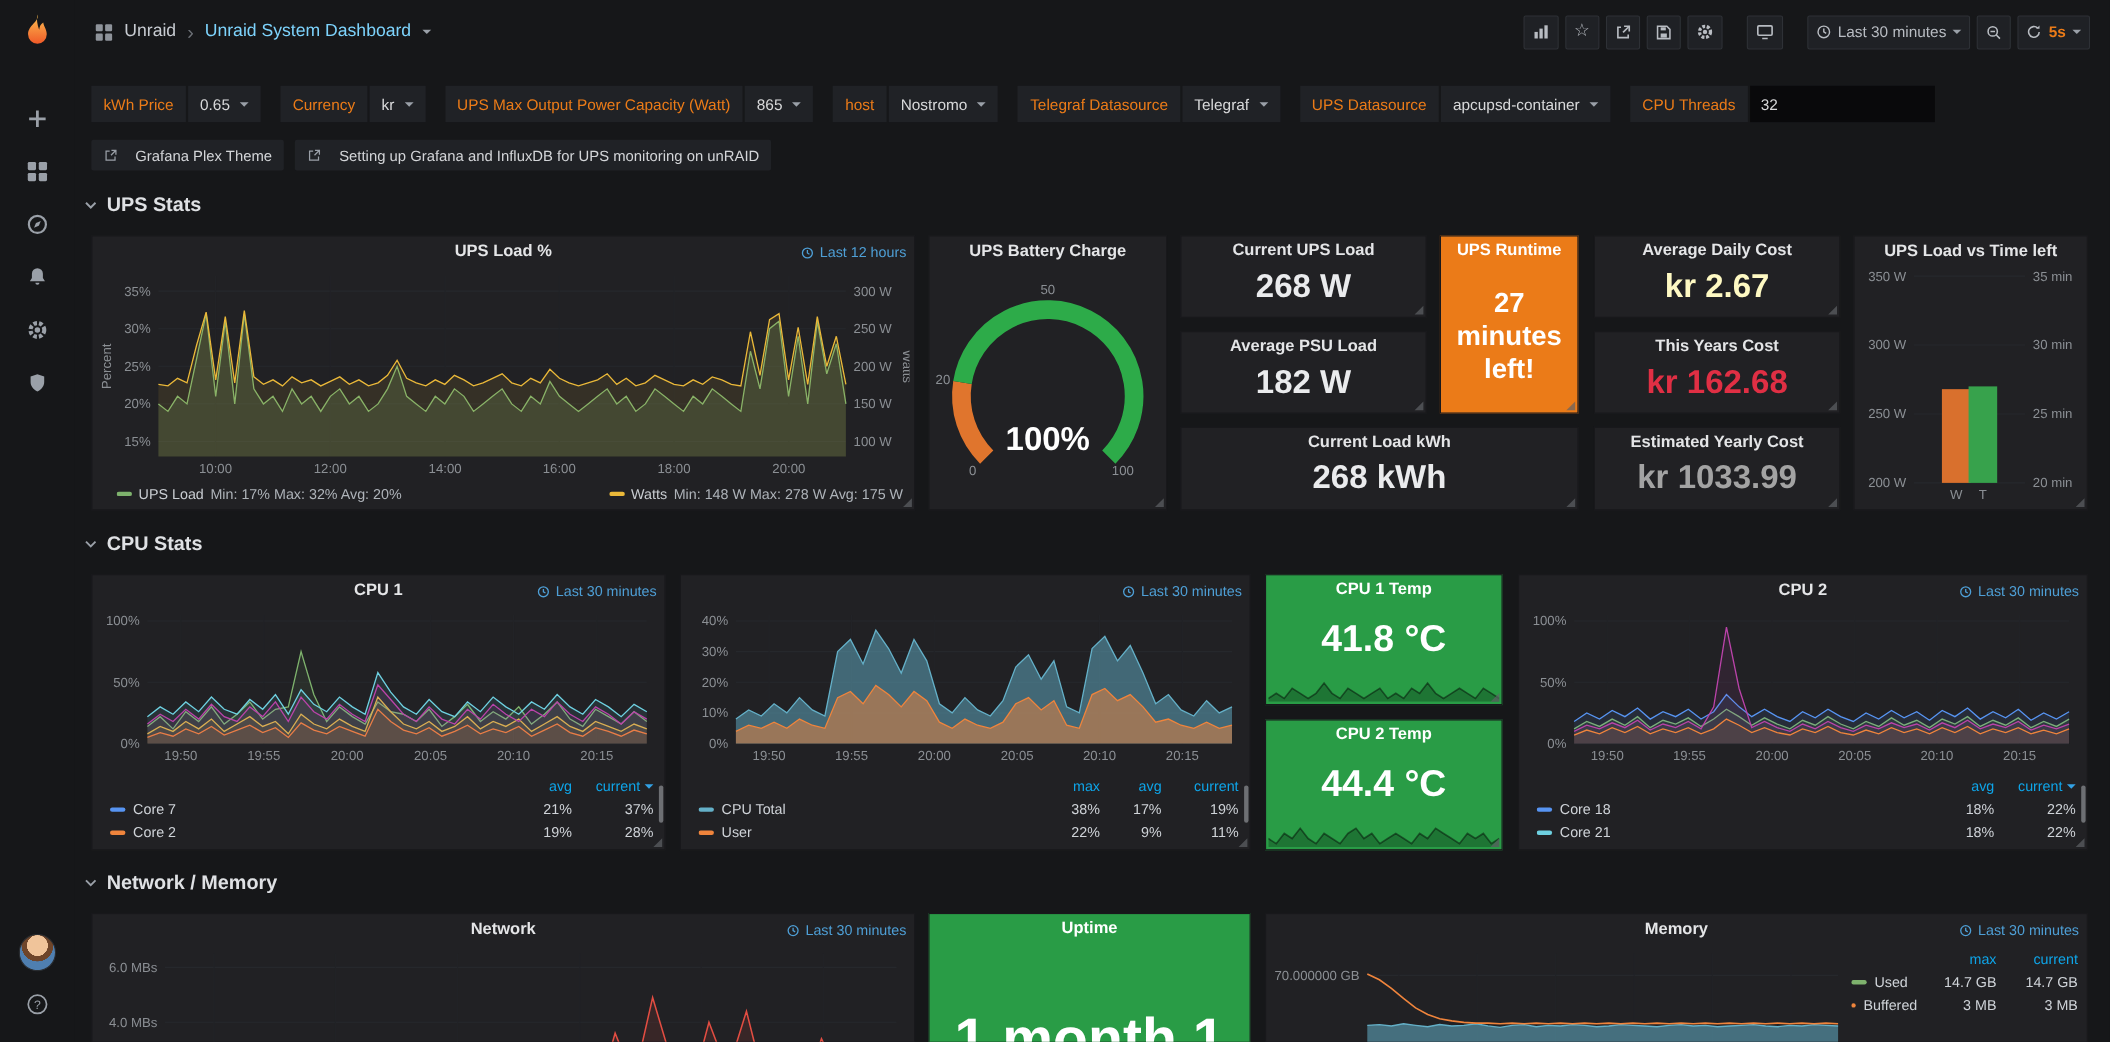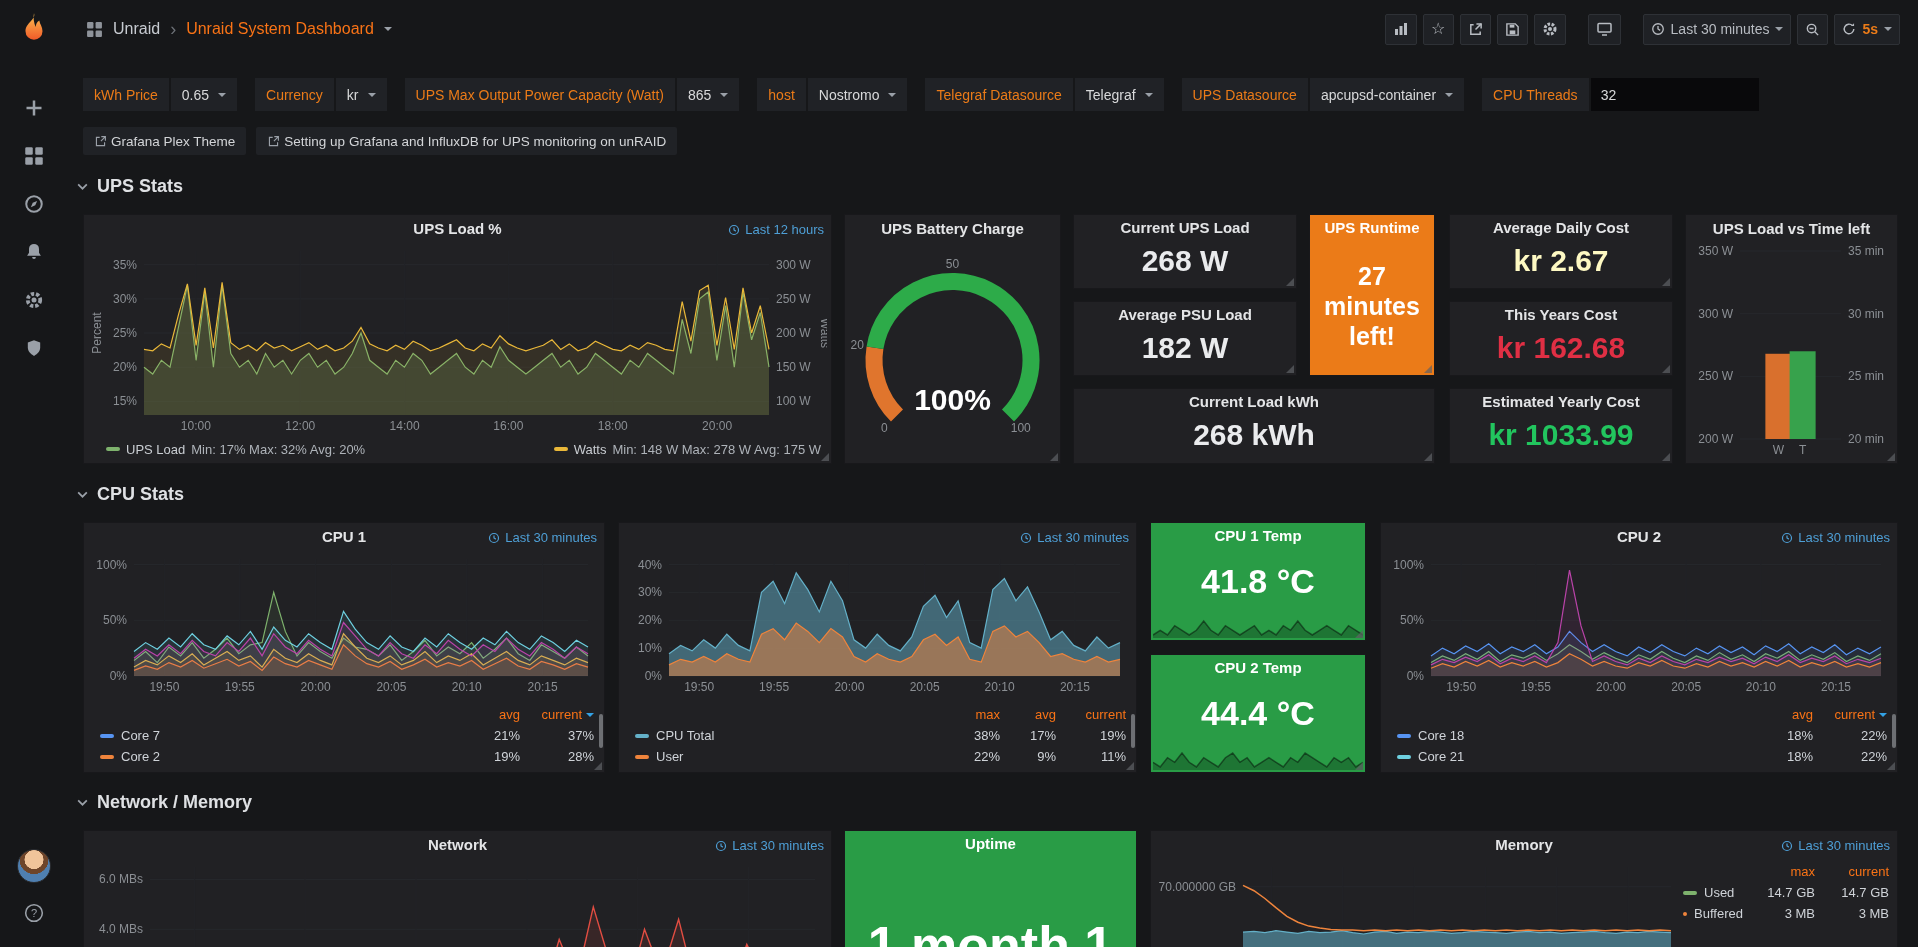--- a/index.html
+++ b/index.html
@@ -13,37 +13,37 @@
 .side-bottom{position:absolute;bottom:10px;left:0;width:68px}
 .avatar{width:32px;height:32px;border-radius:50%;margin:0 auto;cursor:pointer;
   background:radial-gradient(circle at 50% 30%,#f0c49a 0 34%,#6e452a 35% 52%,#4f7fb0 53% 100%);
   border:1px solid #2a2d31}
 
 .navbar{position:absolute;left:68px;right:0;top:0;height:58px;display:flex;align-items:center;padding:0 18px;box-sizing:border-box}
 .crumb{display:flex;align-items:center;gap:10px;font-size:16px}
 .crumb .ic{color:#8e939a}
 .crumb-folder{color:#c7cbd1;cursor:pointer}
 .crumb-sep{color:#6c7076;font-size:18px}
-.crumb-title{color:#f97316;cursor:pointer}
+.crumb-title{color:#7dd3fc;cursor:pointer}
 .nav-actions{margin-left:auto;display:flex;align-items:center;gap:6px}
 .nav-btn{height:31px;min-width:31px;padding:0 7px;display:flex;align-items:center;justify-content:center;gap:6px;
   background:#1f2125;border:1px solid #2e3136;border-radius:2px;color:#b8bcc2;cursor:pointer;font-size:14px;box-sizing:border-box}
 .nav-gap{width:10px}
 .dd-caret{width:0;height:0;border-left:4px solid transparent;border-right:4px solid transparent;border-top:4px solid #9aa0a8}
 .refresh-int{color:#eb7b18;font-weight:bold}
 .star-glyph{font-size:16px;line-height:1}
 
 .submenu{position:absolute;left:83px;top:78px;display:flex;gap:18px;}
 .var{display:flex;gap:2px;align-items:center}
 .var-label{height:33px;display:flex;align-items:center;padding:0 11px;background:#202226;color:#eb7b18;font-size:14px;white-space:nowrap}
 .var-value{height:33px;display:flex;align-items:center;gap:9px;padding:0 11px;background:#202226;color:#d8d9da;font-size:14px;cursor:pointer;white-space:nowrap}
 .var-input{height:33px;width:168px;background:#09090b;border:none;color:#d8d9da;font-size:14px;padding:0 10px;font-family:"Liberation Sans",sans-serif;box-sizing:border-box}
 
 .links{position:absolute;left:83px;top:127px;display:flex;gap:10px}
-.link-chip{height:28px;display:flex;align-items:center;gap:4px;background:#202226;padding:0 11px;border-radius:2px;
+.link-chip{height:28px;display:flex;align-items:center;gap:16px;background:#202226;padding:0 11px;border-radius:2px;
   font-size:13.5px;color:#d3d5d8;cursor:pointer;text-decoration:none}
 .link-chip .ic{color:#9aa0a8}
 
 .sec{position:absolute;left:76px;display:flex;align-items:center;gap:8px;font-size:18px;font-weight:bold;color:#dfe1e4;cursor:pointer}
 .sec .ic{color:#9aa0a8}
 
 .panel{position:absolute;background:#212124;border:1px solid #18181b;box-sizing:border-box}
 .ptitle{height:28px;line-height:28px;text-align:center;font-weight:bold;font-size:15px;color:#e4e5e7;cursor:pointer;white-space:nowrap;overflow:hidden}
 .stat .ptitle{height:24px;line-height:26px}
 .tinfo{position:absolute;top:7px;right:7px;display:flex;align-items:center;gap:5px;font-size:13px;color:#4e9fd6;cursor:pointer}
@@ -66,21 +66,21 @@
 .legend-inline .li{display:flex;align-items:center;gap:6px;white-space:nowrap;cursor:pointer}
 .li-1{width:63%}
 .dash{display:inline-block;width:14px;height:4px;border-radius:2px}
 .lstats{color:#aeb3b9}
 .ltable{position:absolute;left:16px;right:10px;bottom:5px;font-size:13px;color:#cfd3d8}
 .lrow{display:grid;grid-template-columns:1fr 62px 74px;height:21px;align-items:center;cursor:pointer}
 .lrow.c4{grid-template-columns:1fr 56px 56px 70px}
 .lrow.c3m{grid-template-columns:1fr 72px 74px}
 .lrow .rv{text-align:right}
 .lhead{cursor:default}
-.lhead .rv{color:#f97316;display:flex;justify-content:flex-end;align-items:center;gap:4px;cursor:pointer}
+.lhead .rv{color:#0ea5e9;display:flex;justify-content:flex-end;align-items:center;gap:4px;cursor:pointer}
 .lname{display:flex;align-items:center;gap:7px;white-space:nowrap;overflow:hidden}
 .sb{position:absolute;right:1px;bottom:24px;width:4px;height:34px;background:#87898d;border-radius:2px;opacity:.75;cursor:pointer}
 .mem-legend{position:absolute;right:8px;top:30px;width:206px;font-size:13px;color:#cfd3d8}
 .sort-caret{width:0;height:0;border-left:4px solid transparent;border-right:4px solid transparent;border-top:4px solid #33a2e5}
 </style>
 </head>
 <body>
 
 <aside class="sidebar">
   <div class="side-logo">
@@ -457,21 +457,21 @@
 </div>
 
 <div class="panel stat" style="left:1449px;top:301px;width:224px;height:75px">
   <div class="ptitle">This Years Cost</div>
   <div class="stat-val" style="color: rgb(224, 47, 68);">kr 162.68</div>
   <div class="rsz"></div>
 </div>
 
 <div class="panel stat" style="left:1449px;top:388px;width:224px;height:76px">
   <div class="ptitle">Estimated Yearly Cost</div>
-  <div class="stat-val" style="color: #22c55e;">kr 1033.99</div>
+  <div class="stat-val" style="color: #a3a3a3;">kr 1033.99</div>
   <div class="rsz"></div>
 </div>
 
 <div class="panel" style="left:1685px;top:214px;width:213px;height:250px">
   <div class="ptitle">UPS Load vs Time left</div>
   <div class="chart" style="top:28px;left:4px;right:4px;bottom:4px">
       <svg width="203" height="216">
         <line x1="50" y1="196" x2="151" y2="196" stroke="#26282c"></line>
         <text x="43" y="200" fill="#8b8f94" font-size="12" text-anchor="end">200 W</text>
         <line x1="50" y1="133.33333333333334" x2="151" y2="133.33333333333334" stroke="#26282c"></line>

